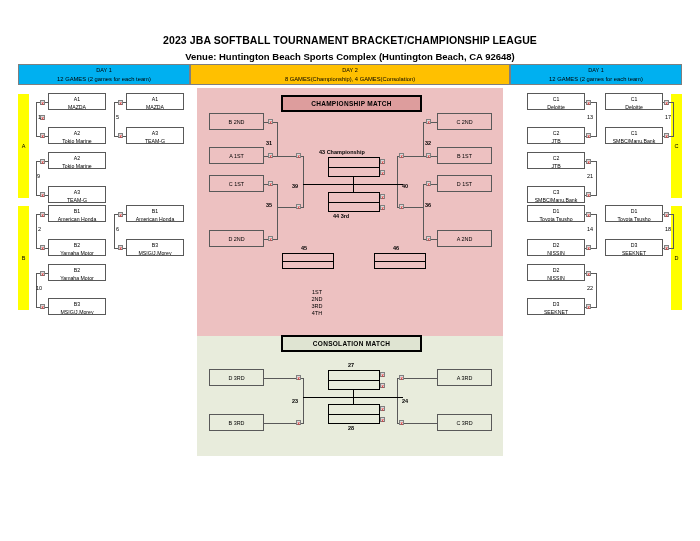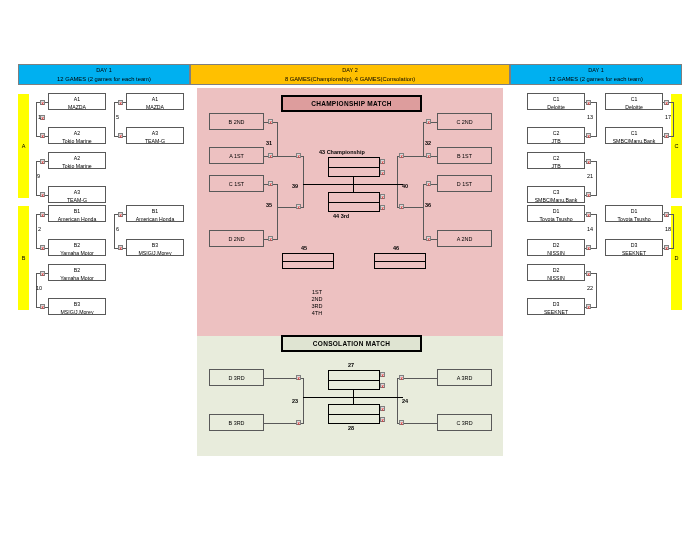--- a/index.html
+++ b/index.html
@@ -55,20 +55,22 @@
   .grpbar{position:absolute;background:#ffff00;text-align:center;font-size:5.5px;}
   .grpbar span{position:absolute;left:0;right:0;top:50%;transform:translateY(-50%);}
 
   .rank{position:absolute;text-align:center;font-size:5.5px;line-height:9px;}
 </style>
 </head>
 <body>
 
 <div id="page">
 
+  <div class="ttl" id="title">2023 JBA SOFTBALL TOURNAMENT BRACKET/CHAMPIONSHIP LEAGUE</div>
+  <div class="ttl" id="venue">Venue:  Huntington Beach Sports Complex     (Huntington Beach, CA 92648)</div>
 
   <div class="daybar" id="day1l">
     <div class="d1">DAY 1</div>
     <div class="d2">12 GAMES (2 games for each team)</div>
   </div>
   <div class="daybar" id="day2">
     <div class="d1">DAY 2</div>
     <div class="d2">8 GAMES(Championship), 4 GAMES(Consolation)</div>
   </div>
   <div class="daybar" id="day1r">

